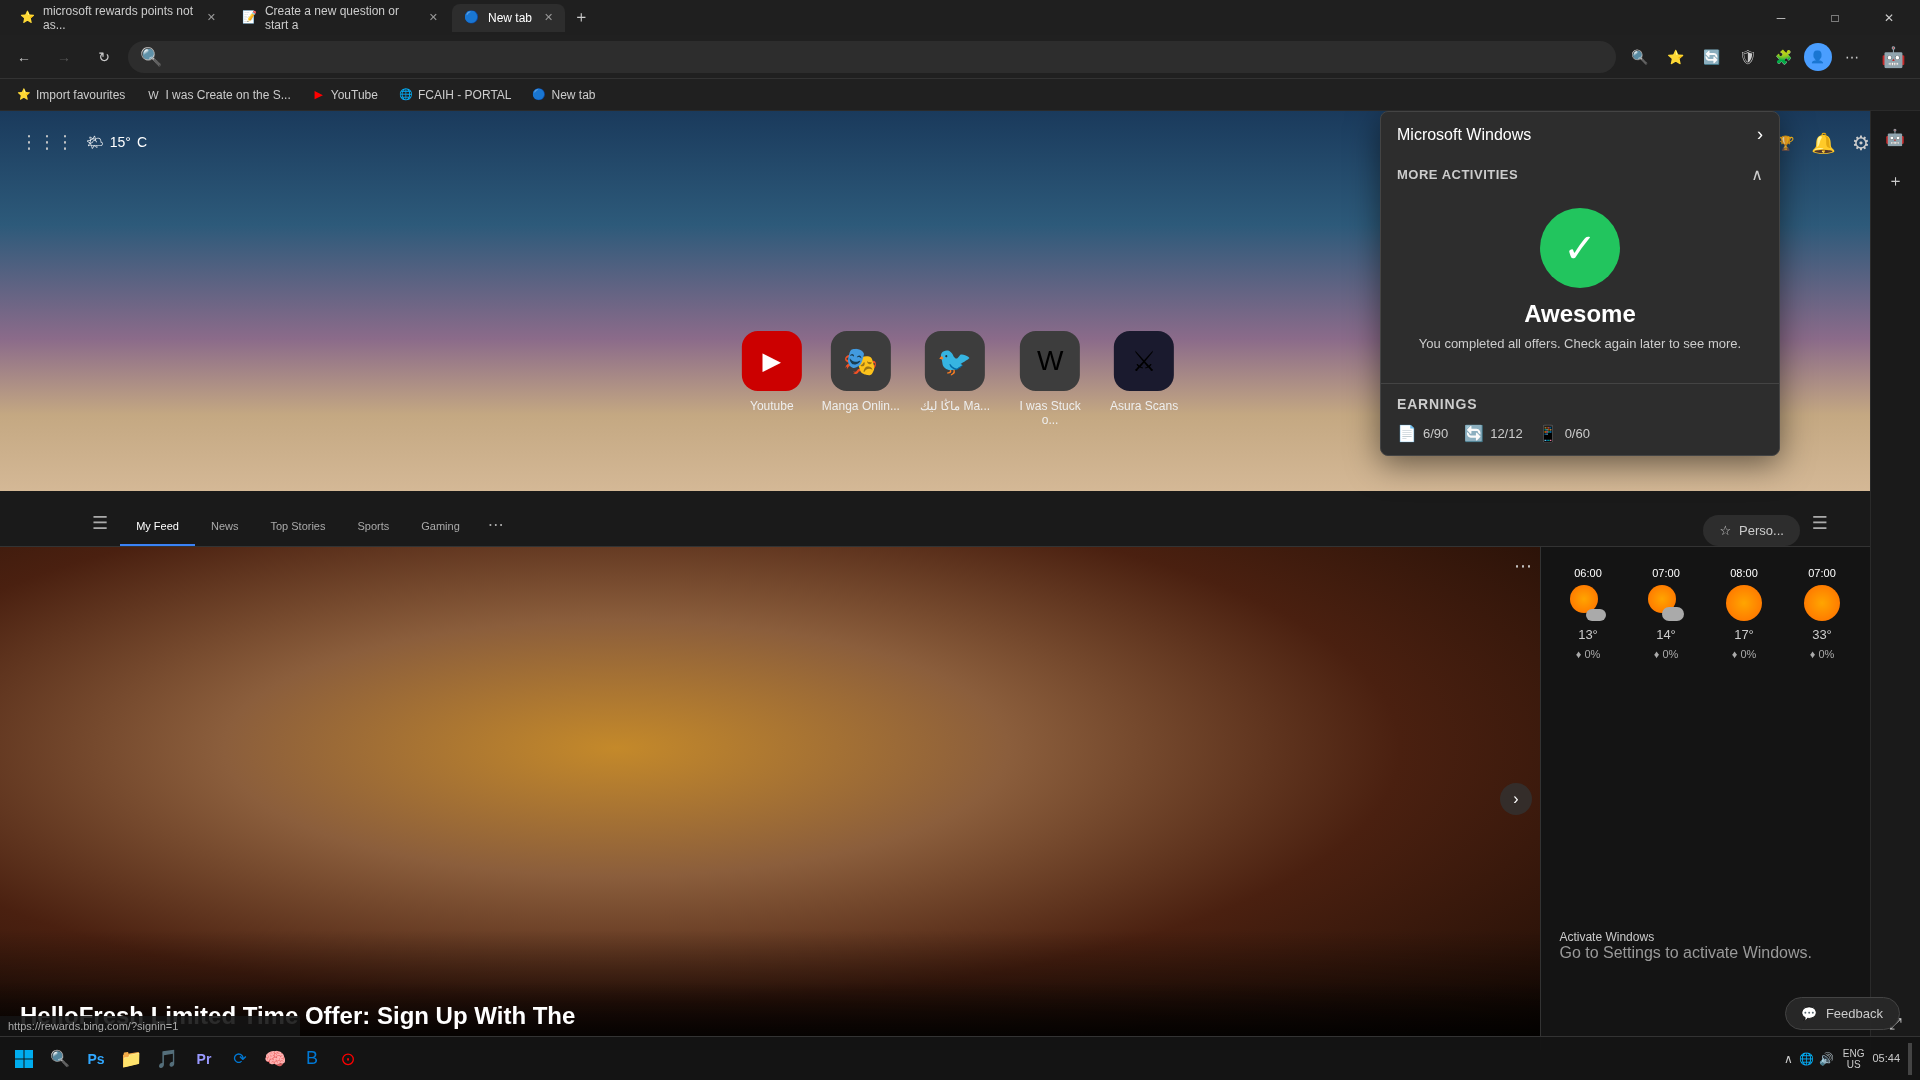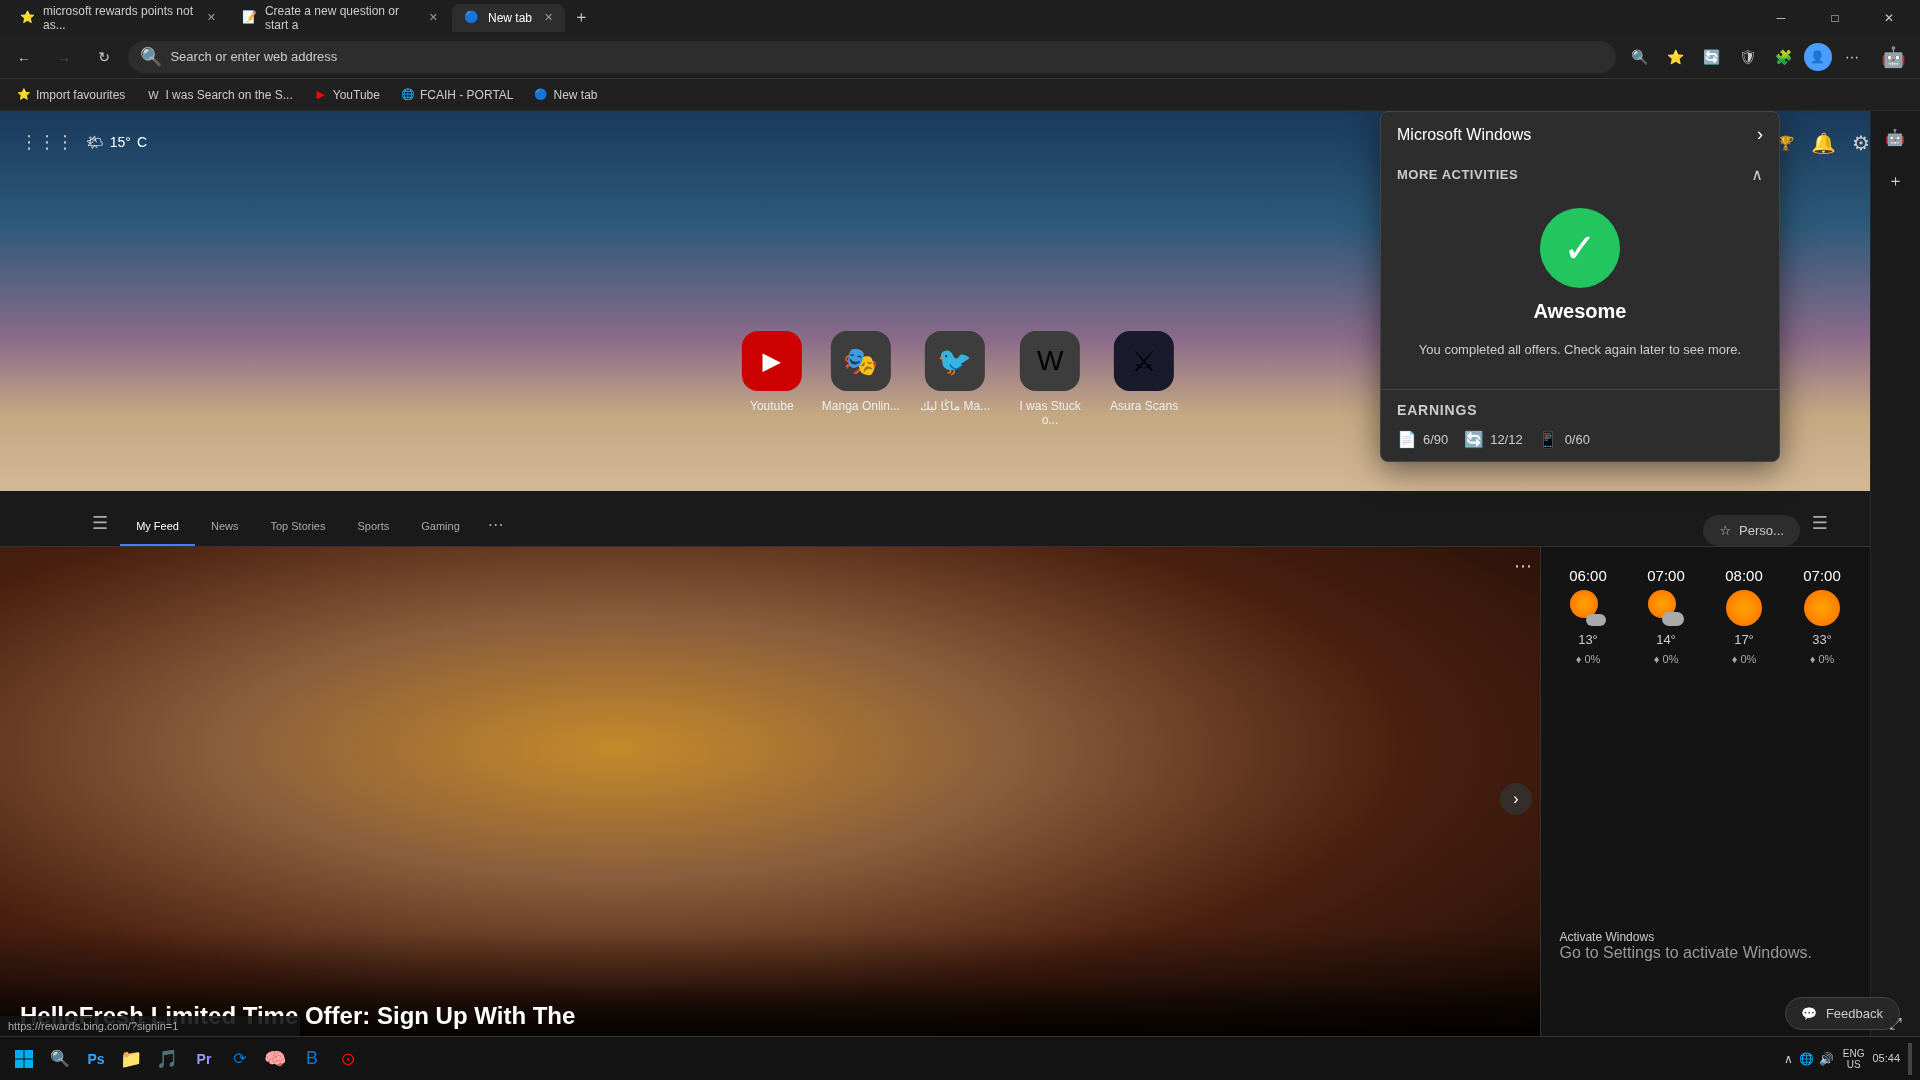--- a/index.html
+++ b/index.html
@@ -74,39 +74,39 @@
     .feed-content { display: flex; height: calc(100% - 56px); }
     .feed-main { flex: 1; position: relative; overflow: hidden; }
     .feed-image { width: 100%; height: 100%; object-fit: cover; background: linear-gradient(135deg, #8B4513 0%, #654321 30%, #2d1a0e 60%, #1a0e05 100%); }
     .feed-overlay { position: absolute; bottom: 0; left: 0; right: 0; padding: 20px; background: linear-gradient(to top, rgba(0,0,0,0.8), transparent); }
     .feed-title { color: #fff; font-size: 24px; font-weight: 600; }
 
     
     .weather-panel { width: 380px; background: rgba(20,20,20,0.95); border-left: 1px solid #333; overflow: hidden; }
     .weather-hours { display: flex; padding: 12px; gap: 8px; overflow-x: auto; }
     .weather-hour { flex: 0 0 70px; display: flex; flex-direction: column; align-items: center; gap: 6px; padding: 8px; }
-    .weather-time { color: #fff; font-size: 15px; font-weight: 500; }
+    .weather-time { color: #fff; font-size: 11px; font-weight: 500; }
     .weather-temp { color: #ccc; font-size: 13px; }
     .weather-rain { color: #aaa; font-size: 11px; }
 
     
     .rewards-dropdown { position: absolute; top: 0; right: 140px; width: 400px; background: #2d2d2d; border: 1px solid #444; border-radius: 8px; z-index: 100; box-shadow: 0 8px 32px rgba(0,0,0,0.5); }
     .rewards-header { display: flex; align-items: center; justify-content: space-between; padding: 12px 16px; }
     .rewards-title { font-size: 16px; color: #fff; font-weight: 500; }
     .rewards-arrow { color: #fff; font-size: 18px; }
 
     .activities-section { padding: 0 16px 16px; }
     .activities-header { display: flex; align-items: center; justify-content: space-between; padding: 8px 0; }
     .activities-label { color: #ccc; font-size: 13px; font-weight: 600; letter-spacing: 0.5px; }
     .activities-toggle { color: #ccc; font-size: 16px; cursor: pointer; }
 
     .activities-content { display: flex; flex-direction: column; align-items: center; padding: 16px 0; }
     .check-circle { width: 80px; height: 80px; border-radius: 50%; background: #22c55e; display: flex; align-items: center; justify-content: center; margin-bottom: 12px; }
     .check-mark { color: #fff; font-size: 40px; }
-    .awesome-text { color: #fff; font-size: 20px; font-weight: 600; margin-bottom: 19px; }
+    .awesome-text { color: #fff; font-size: 24px; font-weight: 600; margin-bottom: 8px; }
     .completed-text { color: #ccc; font-size: 13px; text-align: center; }
 
     .earnings-section { padding: 12px 16px; border-top: 1px solid #444; }
     .earnings-label { color: #ccc; font-size: 14px; font-weight: 600; letter-spacing: 0.8px; margin-bottom: 12px; }
     .earnings-items { display: flex; gap: 16px; }
     .earnings-item { display: flex; align-items: center; gap: 6px; color: #ccc; font-size: 13px; }
     .earnings-icon { font-size: 16px; }
 
     
     .right-panel { position: absolute; right: 0; top: 0; width: 50px; background: #1a1a1a; height: 100%; display: flex; flex-direction: column; align-items: center; padding: 8px 0; gap: 8px; border-left: 1px solid #2a2a2a; }
@@ -166,42 +166,41 @@
       <div class="window-btn close">✕</div>
     </div>
   </div>
 
   <div class="toolbar">
     <div class="nav-btn">←</div>
     <div class="nav-btn disabled">→</div>
     <div class="nav-btn">↻</div>
     <div class="address-bar">
       <span class="search-icon">🔍</span>
-      <span class="address-text">Search or enter web address</span>
     </div>
     <div class="toolbar-icons">
       <div class="toolbar-icon">🔍</div>
       <div class="toolbar-icon">⭐</div>
       <div class="toolbar-icon">🔄</div>
       <div class="toolbar-icon">🛡</div>
       <div class="toolbar-icon">🧩</div>
       <div class="profile-icon">👤</div>
       <div class="toolbar-icon">⋯</div>
     </div>
     <div class="side-icon" style="color:#4a9eff;font-size:20px;">🤖</div>
   </div>
 
   <div class="fav-bar">
     <div class="fav-item">
       <span class="fav-favicon">⭐</span>
       <span>Import favourites</span>
     </div>
     <div class="fav-item">
       <span class="fav-favicon">W</span>
-      <span>I was Search on the S...</span>
+      <span>I was Create on the S...</span>
     </div>
     <div class="fav-item">
       <span class="fav-favicon" style="color:#ff0000;">▶</span>
       <span>YouTube</span>
     </div>
     <div class="fav-item">
       <span class="fav-favicon">🌐</span>
       <span>FCAIH - PORTAL</span>
     </div>
     <div class="fav-item">

